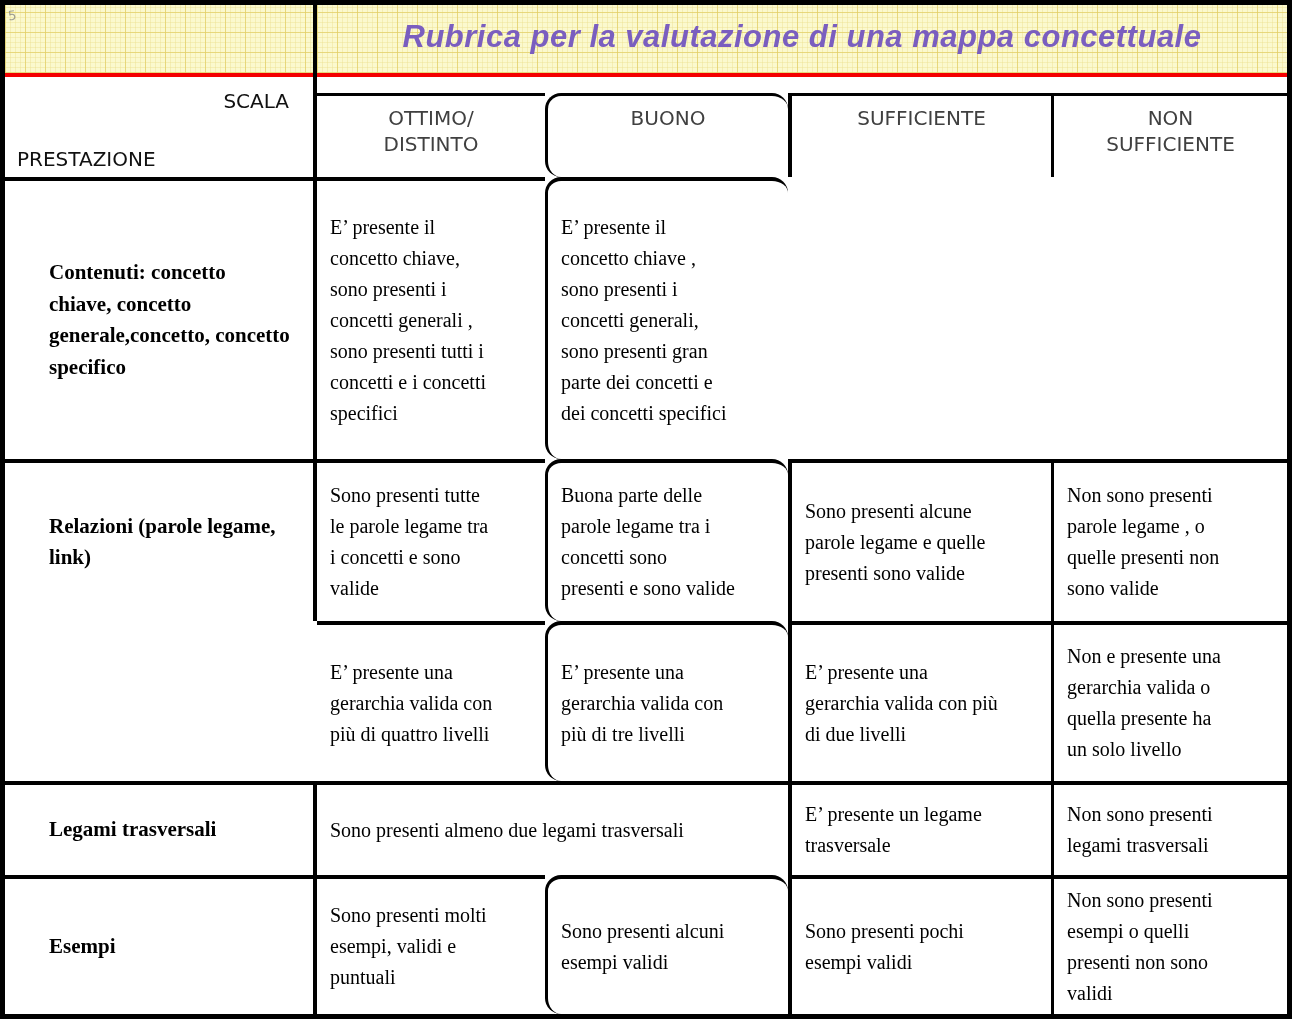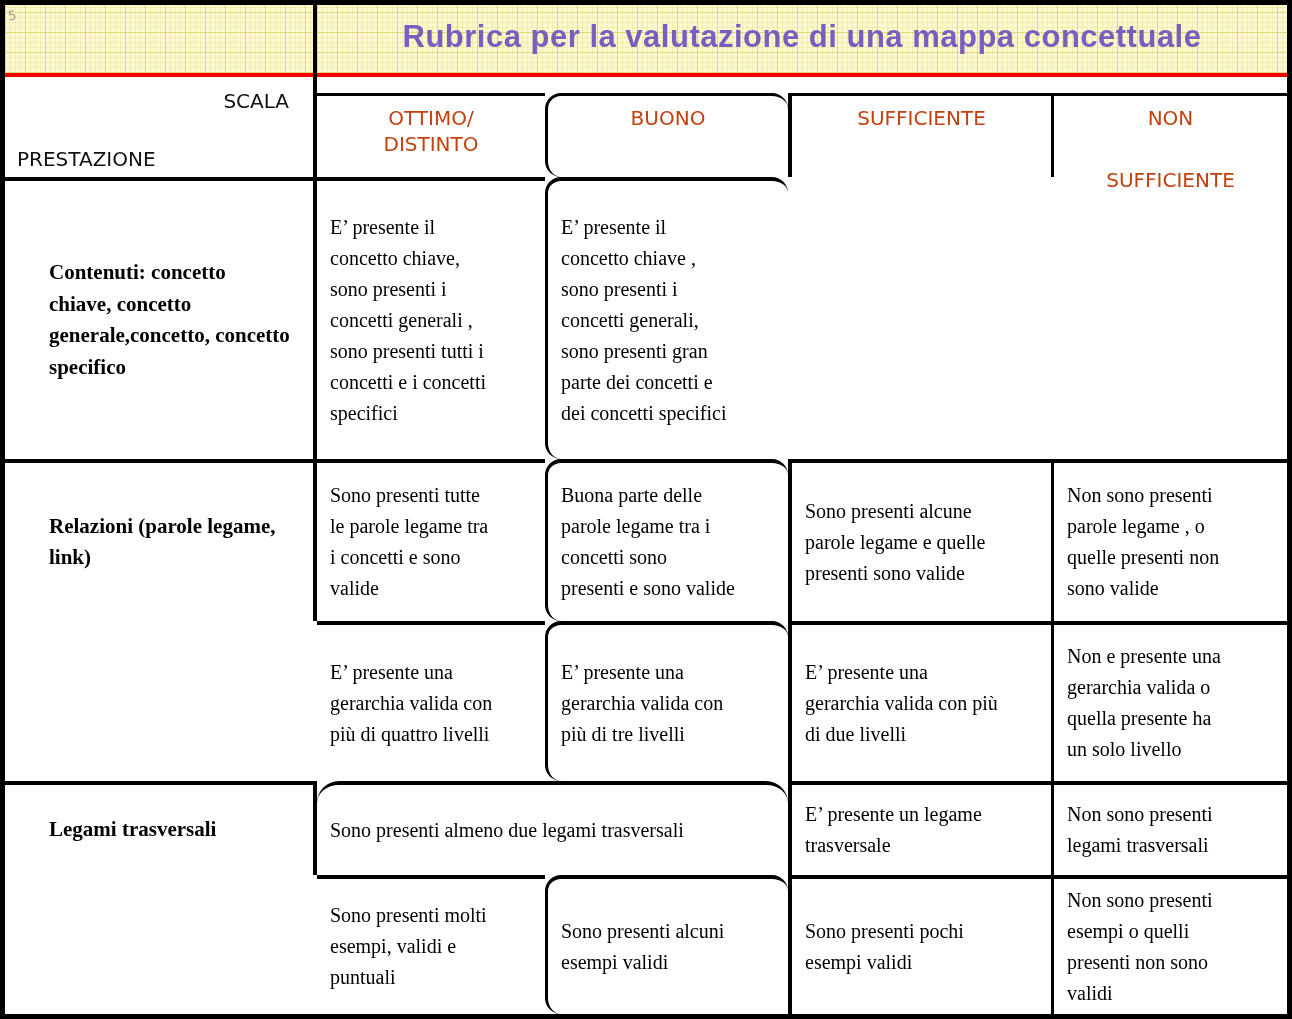--- a/index.html
+++ b/index.html
@@ -31,21 +31,21 @@
     font-family:"DejaVu Sans", sans-serif;
     font-size:13px; color:#8a8a84; opacity:.8;
     transform:rotate(-8deg);
   }
   .band-title {
     grid-column:2 / 6; grid-row:1;
     display:flex; align-items:center; justify-content:center;
   }
   .title-text {
     font-family:"Liberation Sans", sans-serif;
-    font-weight:bold; 
+    font-weight:bold; font-style:italic;
     font-size:31px; color:#7a5ebf;
     letter-spacing:0.5px;
     padding-bottom:4px;
   }
   
   .red-left  { grid-column:1; grid-row:2; background:#f40000; border-right:4px solid #000; }
   .red-right { grid-column:2 / 6; grid-row:2; background:#f40000; }
   
   .axis-cell {
     grid-column:1; grid-row:3 / 5;
@@ -57,41 +57,41 @@
   .axis-scala { position:absolute; top:12px; right:24px; }
   .axis-prestazione { position:absolute; bottom:6px; left:12px; }
   .spacer { grid-column:2 / 6; grid-row:3; background:#fff; }
   
   .scale-head {
     grid-row:4;
     border-top:3px solid #000;
     display:flex; flex-direction:column; align-items:center;
     padding-top:9px;
     font-family:"DejaVu Sans", sans-serif;
-    font-size:20px; color:#c2410c;
+    font-size:20px; color:#404040;
     line-height:1.32;
     text-align:center;
   }
   .col2 { grid-column:2; }
   .col3 { grid-column:3; border-left:3px solid #000;border-radius:16px; }
   .col4 { grid-column:4; border-left:4px solid #000; }
-  .col5 { grid-column:5; border-left:3px solid #000;gap:36px; }
+  .col5 { grid-column:5; border-left:3px solid #000; }
   
   .cell {
     border-top:4px solid #000;
     display:flex; align-items:center;
     padding:8px 8px 8px 13px;
     font-size:20px; color:#000;
     line-height:1.55;
   }
   .cell-text { white-space:pre-line; }
   .label-cell { border-right:4px solid #000; font-weight:bold; font-size:21px; line-height:1.5;padding-left:44px; }
   .r5 { grid-row:5; } .r6 { grid-row:6; } .r7 { grid-row:7; } .r8 { grid-row:8; } .r9 { grid-row:9; }
   .c1 { grid-column:1; } .c2 { grid-column:2; }
-  .c23 { grid-column:2 / 4;border-radius:22px; }
+  .c23 { grid-column:2 / 4; }
 </style>
 </head>
 <body>
 
 <div class="rubric">
 
   <div class="band-left grid-paper">
     <span class="corner-mark">5</span>
   </div>
   <div class="band-title grid-paper">
@@ -207,20 +207,23 @@
   </div>
   <div class="cell r8 col4">
     <span class="cell-text">E’ presente un legame
 trasversale</span>
   </div>
   <div class="cell r8 col5">
     <span class="cell-text">Non sono presenti
 legami trasversali</span>
   </div>
 
+  <div class="cell label-cell r9 c1">
+    <span class="cell-text">Esempi</span>
+  </div>
   <div class="cell r9 c2">
     <span class="cell-text">Sono presenti molti
 esempi, validi e
 puntuali</span>
   </div>
   <div class="cell r9 col3">
     <span class="cell-text">Sono presenti alcuni
 esempi validi</span>
   </div>
   <div class="cell r9 col4">

